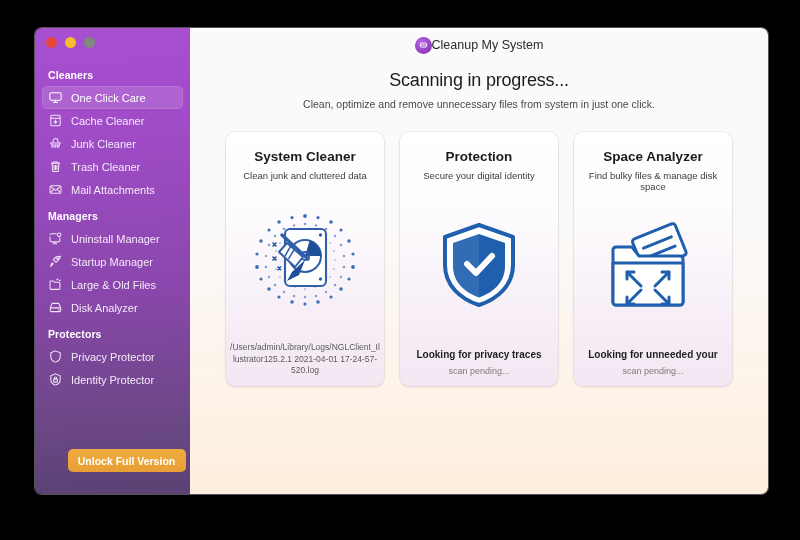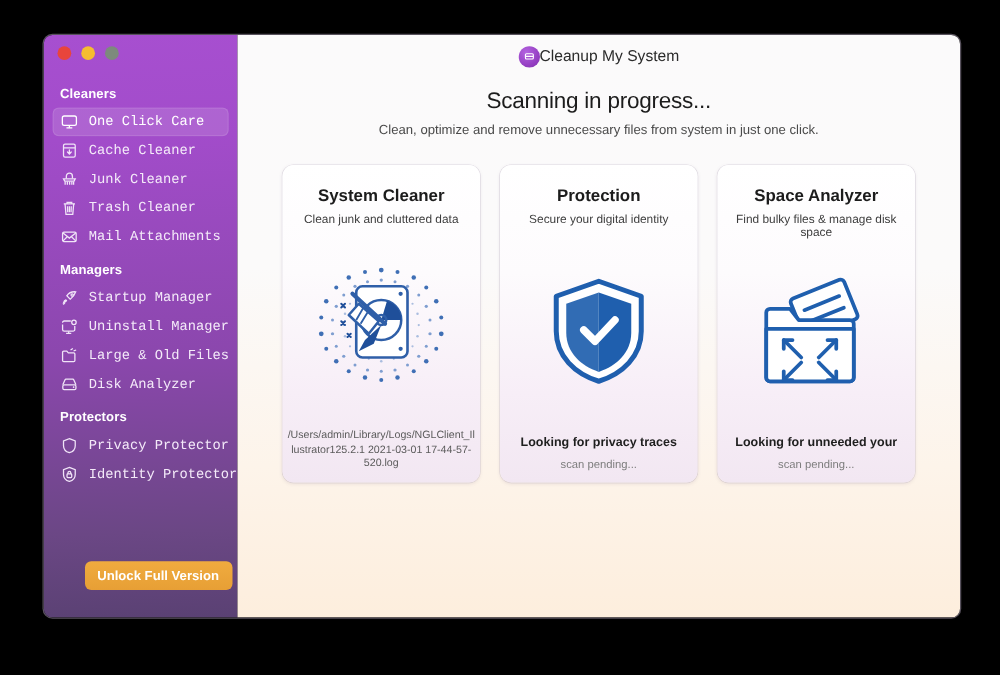--- a/index.html
+++ b/index.html
@@ -70,21 +70,20 @@
     display: flex;
     align-items: center;
     height: 23px;
     margin: 0 7px;
     padding-left: 6px;
     border-radius: 5px;
     color: #f4eaf9;
     font-size: 11px;
     gap: 8px;
     box-sizing: border-box;
-    font-family: Liberation Mono, monospace;
   }
   .nav-item.selected {
     background: rgba(255,255,255,0.13);
     box-shadow: inset 0 0 0 1px rgba(255,255,255,0.10);
     color: #ffffff;
   }
   .nav-item .nav-icon {
     width: 15px;
     height: 15px;
     flex: 0 0 15px;
@@ -329,40 +328,40 @@
           </svg>
         </span>
         <span class="nav-label">Mail Attachments</span>
       </div>
 
       <div class="nav-group-label">Managers</div>
 
       <div class="nav-item">
         <span class="nav-icon">
           <svg width="15" height="15" viewBox="0 0 16 16" fill="none" stroke="#f0e4f7" stroke-width="1.1">
-            <path d="M13.4 2.6 c-3.2 -0.3 -6 1 -7.6 3.4 l2.9 2.9 c2.4 -1.6 3.9 -4 4.7 -6.3 z"></path>
-            <circle cx="10.4" cy="5.4" r="1"></circle>
-            <path d="M5.4 9.3 c-1.2 0.3 -2.1 1.3 -2.4 2.7 1.4 -0.3 2.4 -1.2 2.7 -2.4"></path>
-            <path d="M2.7 13.4 l1.5 -1.5"></path>
-          </svg>
-        </span>
-        <span class="nav-label">Startup Manager</span>
-      </div>
-
-      <div class="nav-item">
-        <span class="nav-icon">
-          <svg width="15" height="15" viewBox="0 0 16 16" fill="none" stroke="#f0e4f7" stroke-width="1.1">
             <path d="M2.2 4.4 a1.4 1.4 0 0 1 1.4 -1.4 h5.6"></path>
             <path d="M12.6 7.2 v3 a1.4 1.4 0 0 1 -1.4 1.4 h-7.6 a1.4 1.4 0 0 1 -1.4 -1.4 v-4.2"></path>
             <line x1="7.4" y1="11.7" x2="7.4" y2="13.4"></line>
             <line x1="5.2" y1="13.5" x2="9.6" y2="13.5"></line>
             <circle cx="11.9" cy="4.1" r="1.9"></circle>
           </svg>
         </span>
         <span class="nav-label">Uninstall Manager</span>
+      </div>
+
+      <div class="nav-item">
+        <span class="nav-icon">
+          <svg width="15" height="15" viewBox="0 0 16 16" fill="none" stroke="#f0e4f7" stroke-width="1.1">
+            <path d="M13.4 2.6 c-3.2 -0.3 -6 1 -7.6 3.4 l2.9 2.9 c2.4 -1.6 3.9 -4 4.7 -6.3 z"></path>
+            <circle cx="10.4" cy="5.4" r="1"></circle>
+            <path d="M5.4 9.3 c-1.2 0.3 -2.1 1.3 -2.4 2.7 1.4 -0.3 2.4 -1.2 2.7 -2.4"></path>
+            <path d="M2.7 13.4 l1.5 -1.5"></path>
+          </svg>
+        </span>
+        <span class="nav-label">Startup Manager</span>
       </div>
 
       <div class="nav-item">
         <span class="nav-icon">
           <svg width="15" height="15" viewBox="0 0 16 16" fill="none" stroke="#f0e4f7" stroke-width="1.1">
             <path d="M2.2 12.2 v-7 a1 1 0 0 1 1 -1 h2.6 l1.3 1.5 h4.6 a1 1 0 0 1 1 1 v5.5 a1 1 0 0 1 -1 1 h-8.5 a1 1 0 0 1 -1 -1 z"></path>
             <path d="M9 3.2 l2 -1.3 M11.6 3.9 l2.2 -0.7"></path>
           </svg>
         </span>
         <span class="nav-label">Large &amp; Old Files</span>
@@ -513,21 +512,21 @@
             <path d="M42 44 L58 58 L50 68 L34 53 z" fill="#ffffff" stroke="#2f5fa8" stroke-width="2" stroke-linejoin="round"></path>
             <path d="M45.5 47.5 L40 57 M49 51 L43.5 60" stroke="#2f5fa8" stroke-width="1.5"></path>
             <g stroke="#1f4f9a" stroke-width="1.6" stroke-linecap="round">
               <path d="M28 44 l3 3 M31 44 l-3 3"></path>
               <path d="M28 58 l3 3 M31 58 l-3 3"></path>
               <path d="M33 68 l2.6 2.6 M35.6 68 l-2.6 2.6"></path>
             </g>
           </svg>
         </div>
         <div class="card-footer">
-          <div class="card-detail">/Users/admin/Library/Logs/NGLClient_Illustrator125.2.1 2021-03-01 17-44-57-520.log</div>
+          <div class="card-detail">/Users/admin/Library/Logs/NGLClient_Illustrator125.2.1 2021-04-01 17-24-57-520.log</div>
         </div>
       </div>
 
       <div class="card">
         <div class="card-title">Protection</div>
         <div class="card-subtitle">Secure your digital identity</div>
         <div class="card-art">
           <svg width="100" height="100" viewBox="0 0 100 100">
             <path d="M50 10 L84 22 v28 c0 20 -15 34 -34 40 -19 -6 -34 -20 -34 -40 V22 z" fill="#ffffff" stroke="#1f5fae" stroke-width="4" stroke-linejoin="round"></path>
             <path d="M50 19 L76 28 v23 c0 16 -11.5 26.5 -26 31.5 z" fill="#1f5fae"></path>

